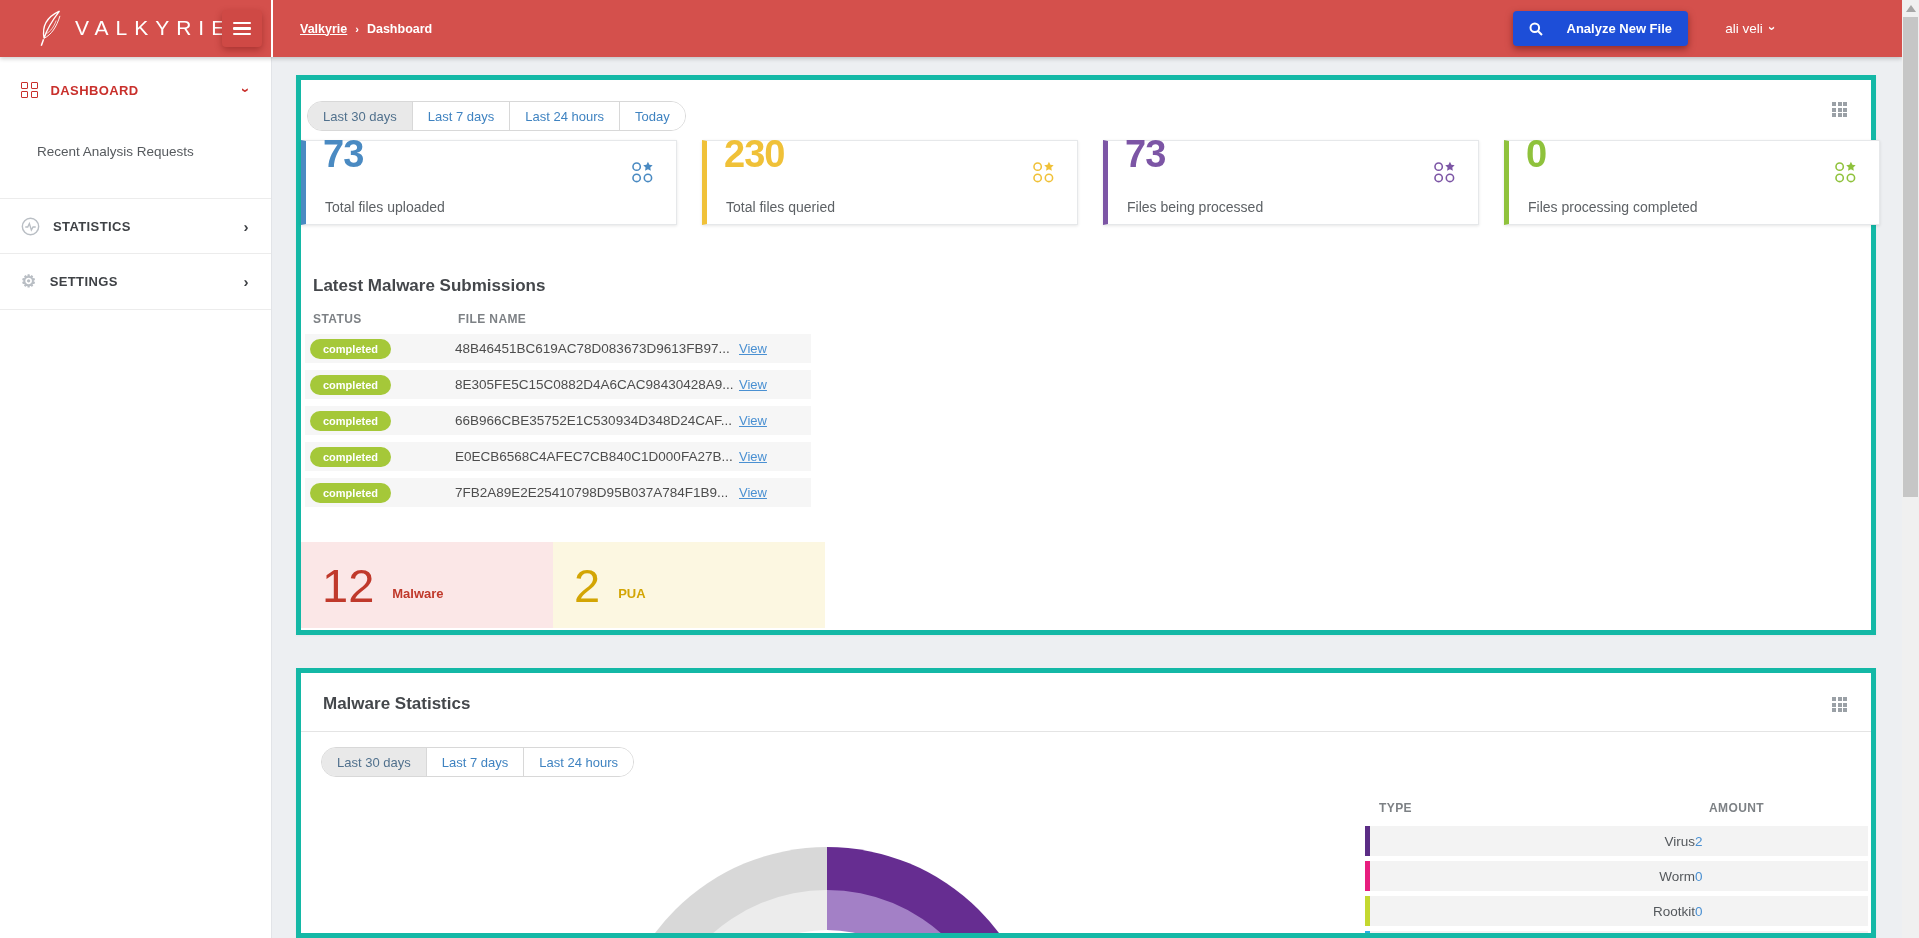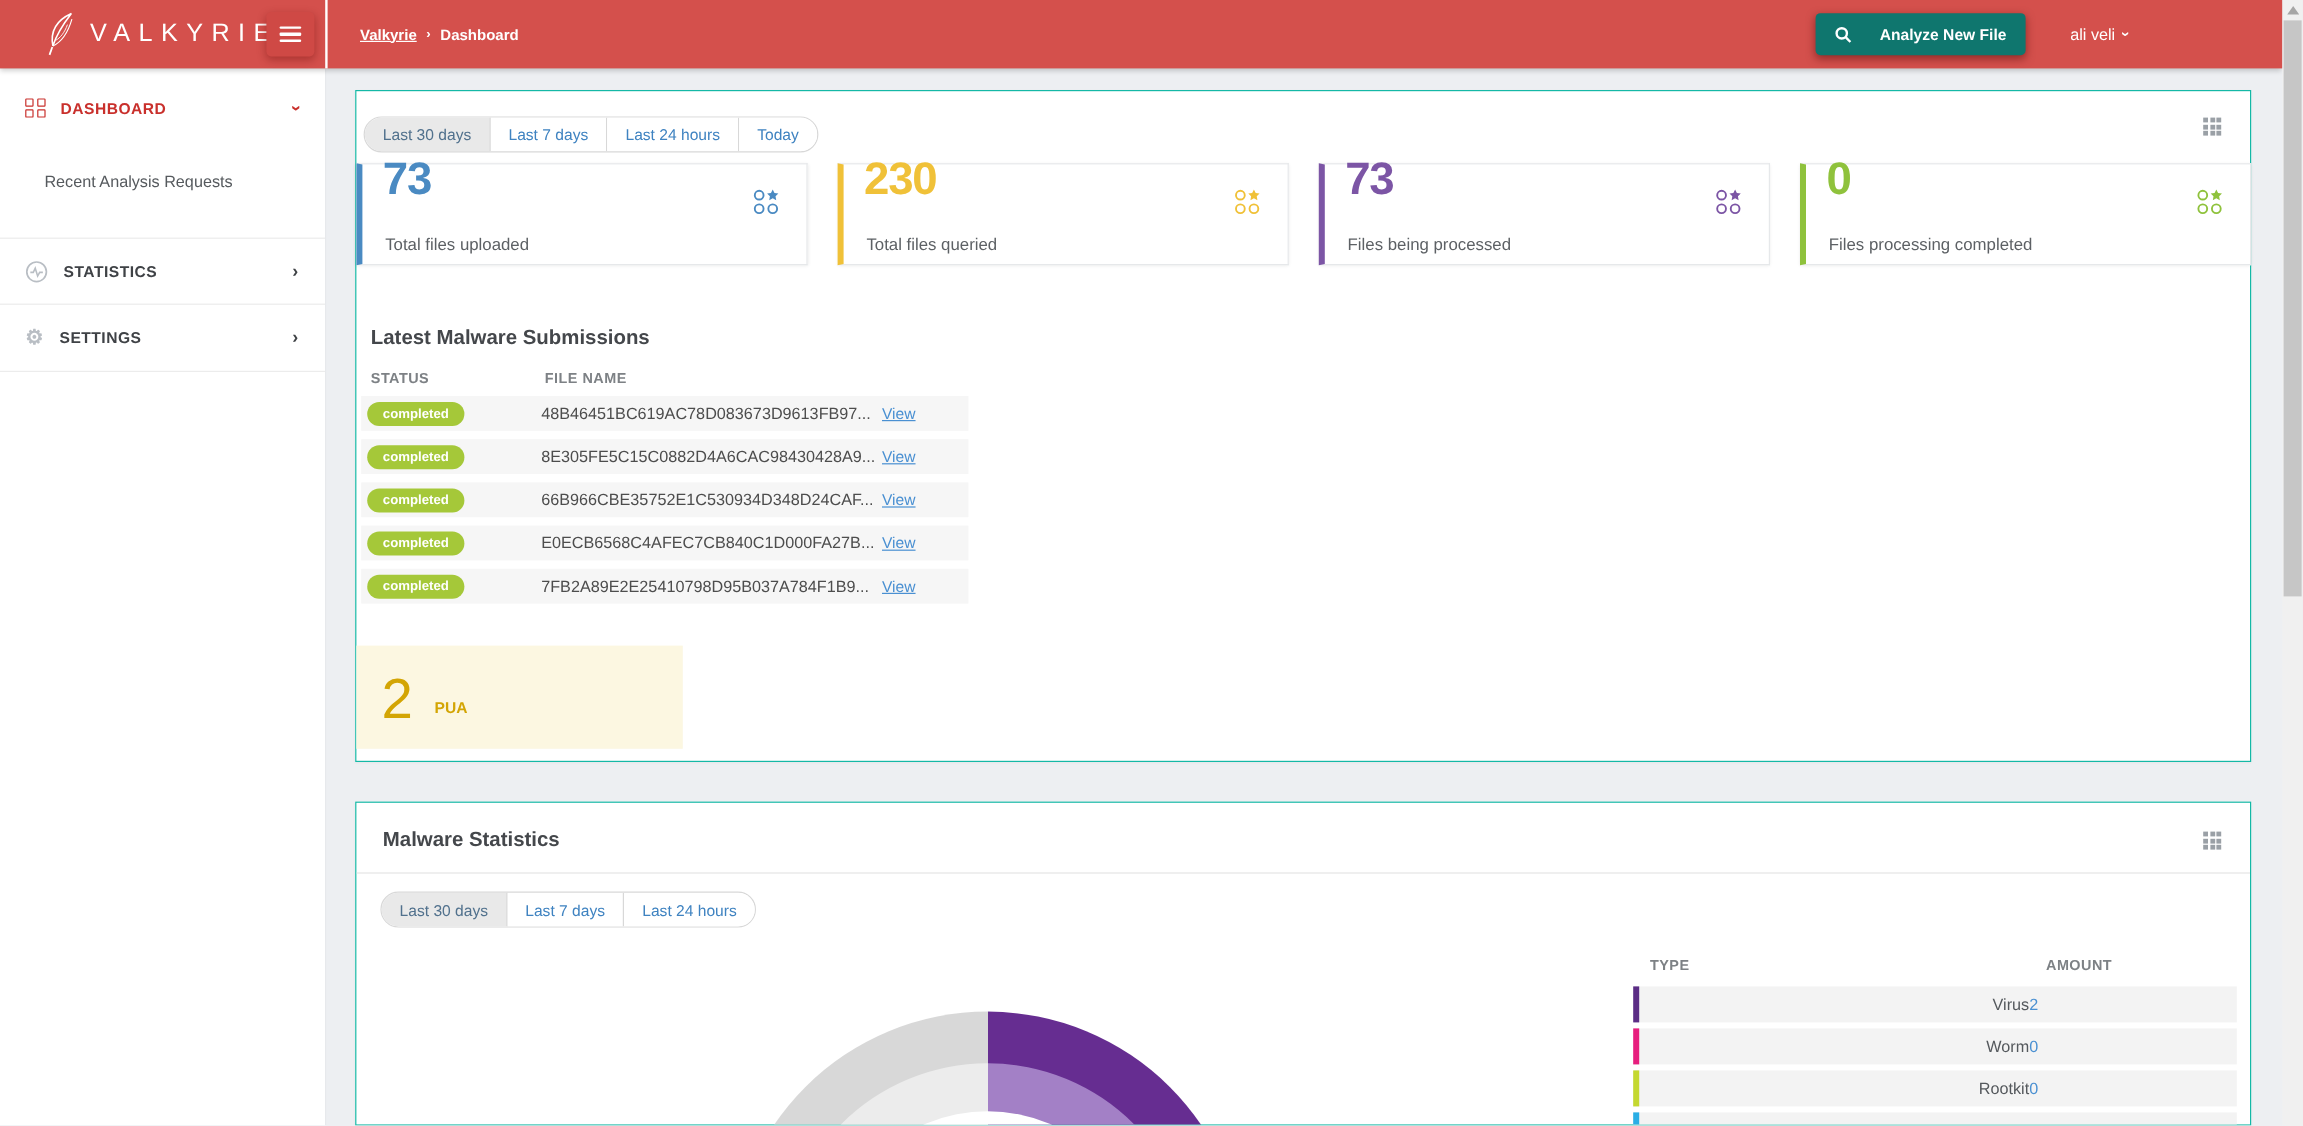--- a/index.html
+++ b/index.html
@@ -9,40 +9,40 @@
   
   .header { position:absolute; left:0; top:0; width:1902px; height:57px; background:#d4504c; box-shadow:0 2px 4px rgba(0,0,0,.18); z-index:20; }
   .logo { position:absolute; left:38px; top:9px; display:flex; align-items:center; gap:9px; color:#fff; }
   .logo-text { font-size:21px; letter-spacing:7px; font-weight:400; color:#fff; }
   .hamburger { position:absolute; left:222px; top:10px; width:40px; height:37px; background:#cf4945; border:none; border-radius:4px; box-shadow:0 3px 7px rgba(120,20,18,.45); cursor:pointer; display:flex; flex-direction:column; justify-content:center; align-items:center; gap:3px; }
   .hamburger span { width:18px; height:2.5px; background:#fff; border-radius:1px; }
   .header-divider { position:absolute; left:271px; top:0; width:2px; height:57px; background:#fff; }
   .breadcrumb { position:absolute; left:300px; top:0; height:57px; display:flex; align-items:center; gap:8px; font-size:12.5px; font-weight:bold; color:#fff; }
   .breadcrumb a { color:#fff; text-decoration:underline; cursor:pointer; }
   .crumb-sep { font-size:11px; font-weight:bold; }
-  .analyze-btn { position:absolute; right:214px; top:11px; height:35px; padding:0 16px; background:#0f766e; border:none; border-radius:4px; box-shadow:0 3px 7px rgba(80,10,8,.5); color:#fff; font-size:13px; font-weight:bold; font-family:"Liberation Sans",sans-serif; display:flex; align-items:center; gap:24px; cursor:pointer; }
+  .analyze-btn { position:absolute; right:214px; top:11px; height:35px; padding:0 16px; background:#1d4ed8; border:none; border-radius:4px; box-shadow:0 3px 7px rgba(80,10,8,.5); color:#fff; font-size:13px; font-weight:bold; font-family:"Liberation Sans",sans-serif; display:flex; align-items:center; gap:24px; cursor:pointer; }
   .user-menu { position:absolute; right:128px; top:0; height:57px; display:flex; align-items:center; gap:7px; color:#fff; font-size:13.5px; cursor:pointer; }
   .chev-down { display:inline-block; transform:rotate(90deg); font-size:13px; font-weight:bold; line-height:1; }
 
   
   .sidebar { position:absolute; left:0; top:57px; width:272px; height:881px; background:#fff; border-right:1px solid #e2e4e8; z-index:10; }
   .side-section-head { position:relative; display:flex; align-items:center; gap:13px; height:30px; padding-left:21px; font-size:13px; font-weight:bold; letter-spacing:.4px; color:#3f4246; cursor:pointer; }
   .side-section-head.red { color:#c9302c; }
   .side-chevron { position:absolute; right:22px; font-size:15px; font-weight:bold; color:#3f4246; }
   .side-chevron.down { transform:rotate(90deg); }
   .side-chevron.red { color:#c9302c; }
   .dash-grid { display:grid; grid-template-columns:7px 7px; grid-template-rows:7px 7px; gap:2.5px; }
   .dash-grid i { border:1.8px solid #c9302c; border-radius:1px; }
   .side-item { display:flex; align-items:center; height:28px; padding-left:37px; font-size:13.5px; color:#565a5e; cursor:pointer; }
   .side-item.active { color:#c9302c; }
   .side-sep { height:1px; background:#ececec; margin:0; }
 
   
   .main { position:absolute; left:272px; top:57px; width:1630px; height:881px; }
-  .card { position:absolute; background:#fff; border:1px solid #14b8a6; box-shadow:0 1px 2px rgba(0,0,0,.04); }
+  .card { position:absolute; background:#fff; border:5px solid #14b8a6; box-shadow:0 1px 2px rgba(0,0,0,.04); }
   .card1 { left:24px; top:18px; width:1580px; height:560px; }
   .card2 { left:24px; top:611px; width:1580px; height:270px; overflow:hidden; }
 
   
   .tab-group { position:absolute; display:flex; border:1px solid #d8d8d8; border-radius:17px; overflow:hidden; background:#fff; height:30px; }
   .tab { padding:0 15px; display:flex; align-items:center; font-size:13px; color:#3f83c1; background:#fff; border-right:1px solid #d8d8d8; cursor:pointer; white-space:nowrap; }
   .tab:last-child { border-right:none; }
   .tab.active { background:#e9e9e9; color:#51718d; }
 
   
@@ -286,20 +286,24 @@
         <a class="sub-view">View</a>
       </div>
       <div class="sub-row">
         <span class="badge">completed</span>
         <span class="sub-file">7FB2A89E2E25410798D95B037A784F1B9...</span>
         <a class="sub-view">View</a>
       </div>
     </div>
 
     <div class="counter-row">
+      <div class="counter malware">
+        <span class="counter-value">12</span>
+        <span class="counter-label">Malware</span>
+      </div>
       <div class="counter pua">
         <span class="counter-value">2</span>
         <span class="counter-label">PUA</span>
       </div>
     </div>
   </div>
 
   <div class="card card2">
     <div class="card2-head">
       <div class="card2-title">Malware Statistics</div>

